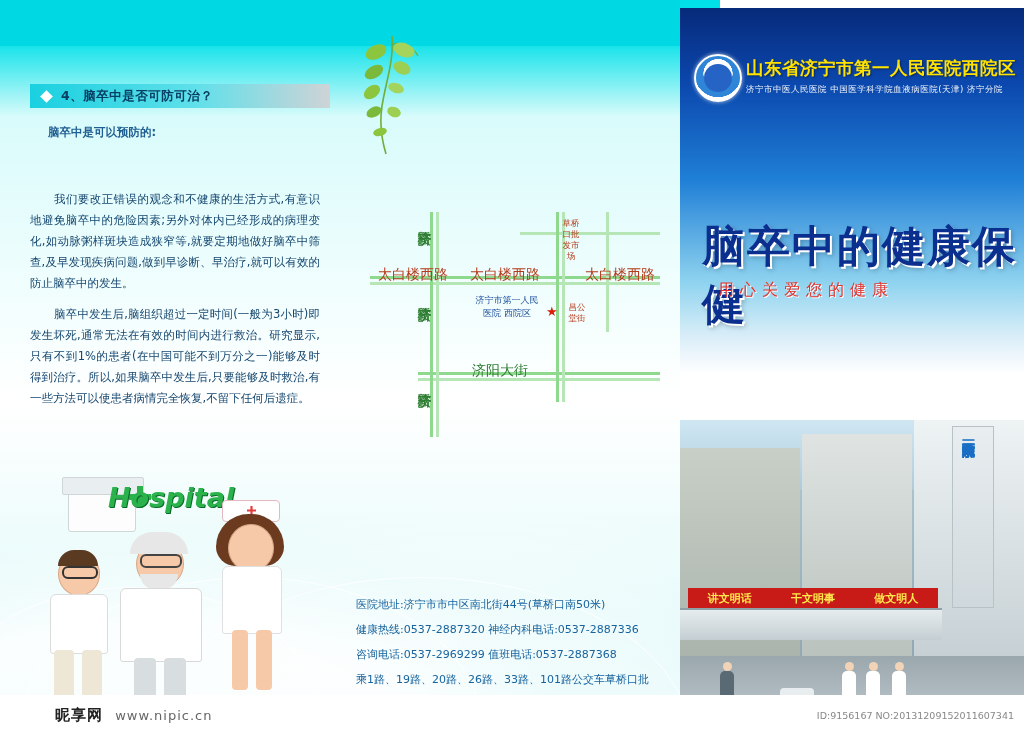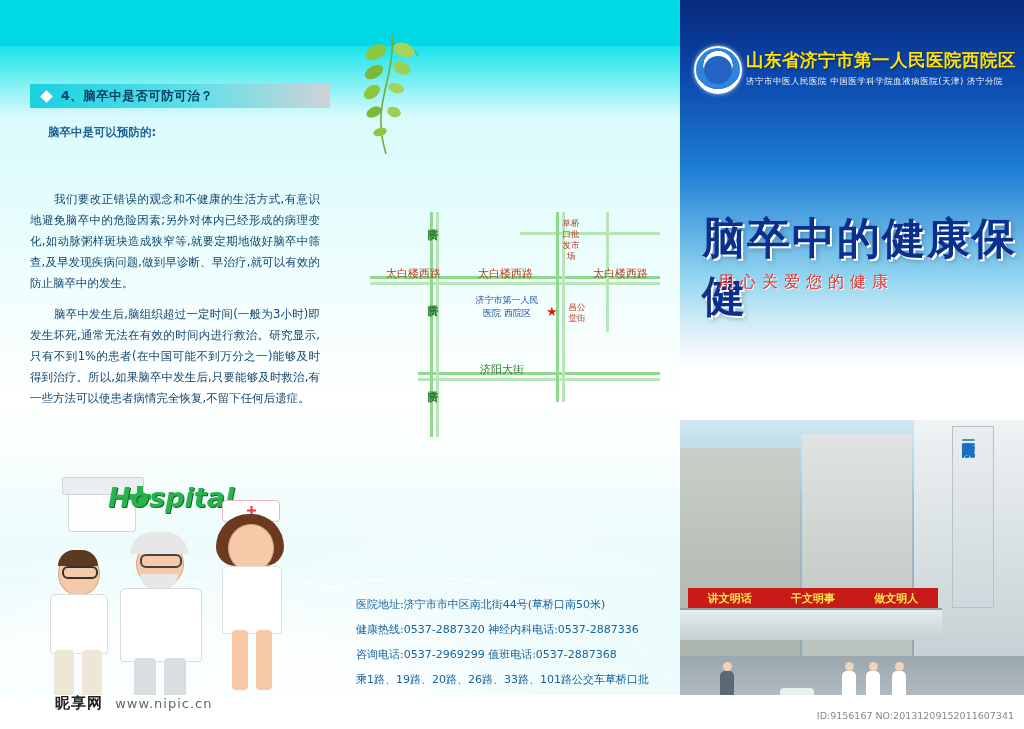--- a/index.html
+++ b/index.html
@@ -28,21 +28,21 @@
 
   
   .vine{position:absolute;left:352px;top:36px;width:80px;height:120px;}
 
   
   .map{position:absolute;left:370px;top:212px;width:290px;height:225px;}
   .road{position:absolute;background:#8fd98f;}
   .road.h{height:3px;}
   .road.v{width:3px;}
   .road.thin{background:#b6e6b6;}
-  .map-lab{position:absolute;color:#b33a1a;font-size:11px;white-space:nowrap;margin-left:8px;}
+  .map-lab{position:absolute;color:#b33a1a;font-size:14px;white-space:nowrap;}
   .map-lab.v{writing-mode:vertical-rl;color:#2e7d32;}
   .map-lab.g{color:#2e7d32;}
   .map-center{position:absolute;left:96px;top:82px;color:#1b4f9c;font-size:9px;line-height:13px;text-align:center;width:82px;}
   .star{position:absolute;left:176px;top:92px;color:#d81e06;font-size:13px;}
   .mk-box{position:absolute;color:#b33a1a;font-size:8.5px;line-height:11px;width:22px;text-align:center;}
 
   
   .cartoon{position:absolute;left:30px;top:470px;width:300px;height:230px;}
   .hosp-word{position:absolute;left:78px;top:12px;font-size:27px;font-weight:bold;color:#2bb24c;font-style:italic;
      font-family:"DejaVu Sans","Liberation Sans",sans-serif;text-shadow:1px 1px 0 #0b6b2a;}
@@ -53,21 +53,21 @@
   .cross:before{left:8px;top:0;width:6px;height:22px;}
   .cross:after{left:0;top:8px;width:22px;height:6px;}
   .person{position:absolute;bottom:0;}
   .head{position:absolute;border-radius:50%;background:#f6c9a8;border:1px solid #d8a887;}
   .body-s{position:absolute;border-radius:6px 6px 3px 3px;}
 
   
   .contact{position:absolute;left:356px;top:592px;width:300px;color:#17639e;font-size:11px;line-height:25px;}
 
   
-  .cover{position:absolute;left:680px;top:0;width:344px;height:572px;
+  .cover{position:absolute;left:680px;top:8px;width:344px;height:572px;
      background:linear-gradient(180deg,#072a7a 0%,#0b47ad 13%,#1f7fd6 30%,#8fd3ef 48%,#cfeaf7 56%,#e9f4fb 60%,#ffffff 64%);}
   .cover-logo{position:absolute;left:14px;top:46px;width:44px;height:44px;border-radius:50%;
      background:radial-gradient(circle at 50% 40%,#ffffff 0 42%,#2f86d8 43% 68%,#ffffff 69% 78%,#2f86d8 79%);
      border:2px solid #ffffff;box-shadow:0 0 4px rgba(255,255,255,.7);}
   .cover-logo .lg-in{position:absolute;left:8px;top:8px;right:8px;bottom:8px;border-radius:50%;background:#2563c4;}
   .hosp-name{position:absolute;left:66px;top:48px;width:272px;color:#ffe200;font-size:17.5px;font-weight:bold;letter-spacing:.5px;
      text-shadow:1px 1px 2px rgba(0,0,0,.45);}
   .hosp-sub{position:absolute;left:66px;top:76px;width:272px;color:#ffffff;font-size:8.5px;letter-spacing:.5px;opacity:.95;}
   .cover-title{position:absolute;left:22px;top:210px;width:320px;color:#0b2f8f;font-size:43px;font-weight:bold;letter-spacing:2px;
      text-shadow:2px 2px 0 #ffffff, 3px 3px 5px rgba(0,0,0,.25);font-family:Liberation Serif, serif;}
@@ -82,21 +82,21 @@
   .redband{position:absolute;left:8px;top:168px;width:250px;height:20px;background:#c81a17;color:#ffe94a;font-size:11px;
      display:flex;justify-content:space-around;align-items:center;font-weight:bold;}
   .awning{position:absolute;left:0;top:188px;width:262px;height:30px;background:linear-gradient(180deg,#e6ecee,#c4ced2);border-top:2px solid #8fa0a6;}
   .ground{position:absolute;left:0;top:236px;width:344px;height:73px;background:linear-gradient(180deg,#9aa7ad,#c3cdd1);}
   .nurse-f{position:absolute;bottom:16px;width:14px;height:42px;background:#ffffff;border-radius:5px 5px 2px 2px;}
   .nurse-f:before{content:"";position:absolute;left:3px;top:-9px;width:9px;height:9px;border-radius:50%;background:#f2d3b6;}
   .car{position:absolute;bottom:26px;width:34px;height:15px;background:#e8eef0;border-radius:4px;}
 
   
   .footer{position:absolute;left:0;bottom:0;width:1024px;height:34px;background:#ffffff;}
-  .wm{position:absolute;left:18px;bottom:16px;color:#555;font-size:15px;font-weight:bold;letter-spacing:1px;padding-left:37px;}
+  .wm{position:absolute;left:18px;bottom:4px;color:#555;font-size:15px;font-weight:bold;letter-spacing:1px;padding-left:37px;}
   .wm .zh{color:#222;}
   .wm .url{color:#666;font-size:13px;font-weight:normal;margin-left:6px;}
   .idtxt{position:absolute;right:10px;bottom:8px;color:#888;font-size:9.5px;}
 </style>
 </head>
 <body>
 
 <div class="page">
 
   <div class="left-panel">

